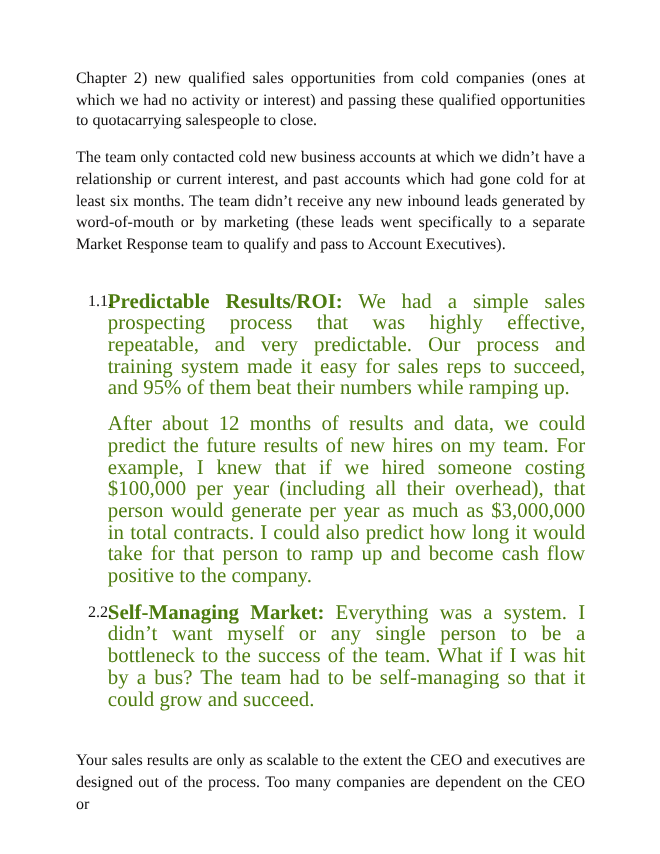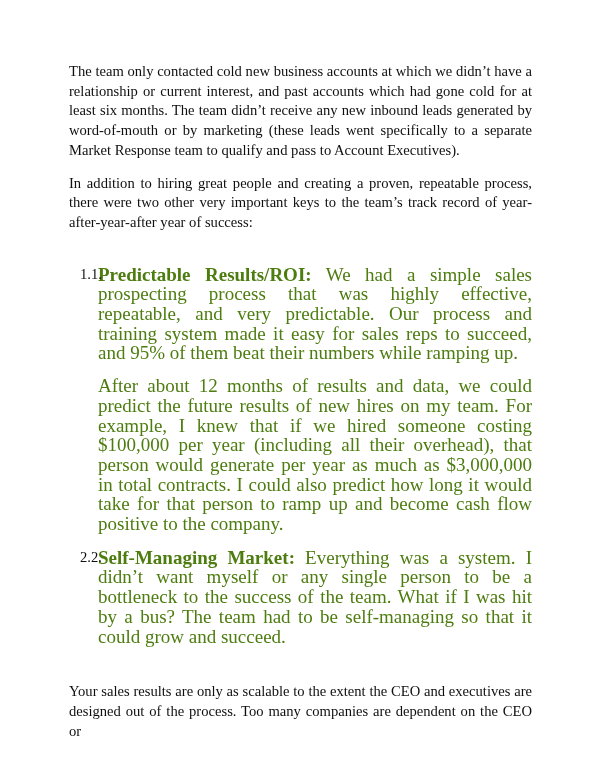--- a/index.html
+++ b/index.html
@@ -87,25 +87,25 @@
   .lead-in {
     font-weight: bold;
   }
 </style>
 </head>
 <body>
 
 <div class="page">
   <div class="content">
 
+    <p class="body-para">Chapter 2) new qualified sales opportunities from cold companies (ones at which we had no activity or interest) and passing these qualified opportunities to quotacarrying salespeople to close.</p>
 
     <p class="body-para">The team only contacted cold new business accounts at which we didn’t have a relationship or current interest, and past accounts which had gone cold for at least six months. The team didn’t receive any new inbound leads generated by word-of-mouth or by marketing (these leads went specifically to a separate Market Response team to qualify and pass to Account Executives).</p>
 
 
-    <p class="body-para">In addition to hiring great people and creating a proven, repeatable process, there were two other very important keys to the team’s track record of year-after-year-after year of success:</p>
 
     <div class="spacer-before-list"></div>
 
     <ol class="key-list">
 
       <li>
         <span class="marker">1.</span>
         <p class="li-para"><span class="lead-in">Predictable Results/ROI:</span><span> We had a simple sales prospecting process that was highly effective, repeatable, and very predictable. Our process and training system made it easy for sales reps to succeed, and 95% of them beat their numbers while ramping up.</span></p>
         <p class="li-para">After about 12 months of results and data, we could predict the future results of new hires on my team. For example, I knew that if we hired someone costing $100,000 per year (including all their overhead), that person would generate per year as much as $3,000,000 in total contracts. I could also predict how long it would take for that person to ramp up and become cash flow positive to the company.</p>
       </li>

